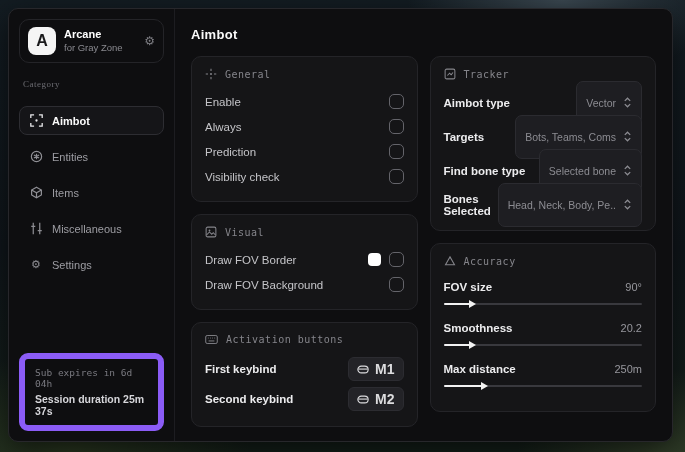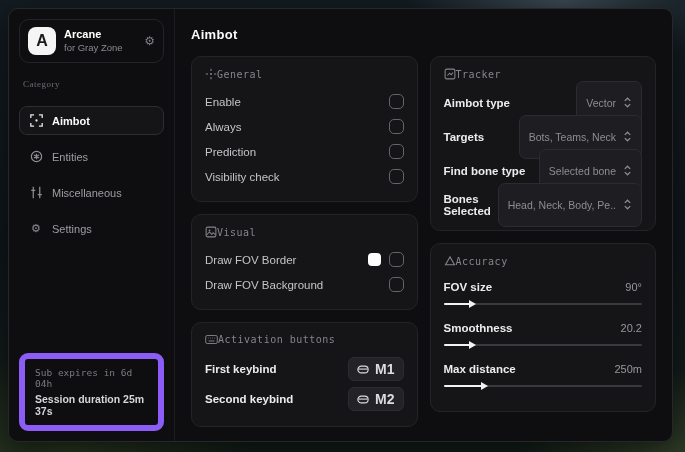--- a/index.html
+++ b/index.html
@@ -44,21 +44,21 @@
   .expires { font-family:"DejaVu Sans Mono", monospace; font-size:9.5px; color:#7a7a80; }
   .session { font-size:10.5px; color:#d6d6da; font-weight:bold; margin-top:4px; }
   
   .main { flex:1; padding:16px 16px 12px; overflow:hidden; }
   .page-title { color:#fafafa; font-size:13px; font-weight:bold; letter-spacing:.3px;
     margin:2px 0 14px; }
   .columns { display:flex; gap:12px; align-items:flex-start; }
   .col { flex:1; min-width:0; }
   .card { background:#151517; border:1px solid #242428; border-radius:10px;
     padding:11px 13px 12px; margin-bottom:12px; }
-  .card-header { display:flex; align-items:center; margin-bottom:9px;
+  .card-header { display:flex; align-items:center; gap:8px; margin-bottom:9px;
     font-family:"DejaVu Sans Mono", monospace; font-size:10px; color:#85858b;
     letter-spacing:.5px; }
   .card-header svg { display:block; }
   .row { display:flex; align-items:center; justify-content:space-between; height:25px; }
   .row-label { font-size:11.5px; color:#c4c4c8; }
   .row-label.bright { color:#ececee; font-weight:bold; }
   .checkbox { width:15px; height:15px; border:1.5px solid #64646a; border-radius:5px;
     background:transparent; cursor:pointer; flex:0 0 auto; }
   .controls { display:flex; align-items:center; gap:8px; }
   .swatch { width:13px; height:13px; border-radius:4px; cursor:pointer; }
@@ -115,20 +115,29 @@
         <svg width="13" height="13" viewBox="0 0 16 16" fill="none" stroke="currentColor" stroke-width="1.5">
           <circle cx="8" cy="8" r="6.3"></circle>
             <path d="M8 4.5v7M4.8 6.2l6.4 3.6M11.2 6.2L4.8 9.8"></path>
         </svg>
         </span>
       <span>Entities</span>
     </div>
     <div class="nav-item">
       <span class="nav-icon">
         <svg width="13" height="13" viewBox="0 0 16 16" fill="none" stroke="currentColor" stroke-width="1.5">
+          <path d="M8 1.5 14 5v6L8 14.5 2 11V5z"></path>
+            <path d="M2 5l6 3.3L14 5M8 8.3v6"></path>
+        </svg>
+        </span>
+      <span>Items</span>
+    </div>
+    <div class="nav-item">
+      <span class="nav-icon">
+        <svg width="13" height="13" viewBox="0 0 16 16" fill="none" stroke="currentColor" stroke-width="1.5">
           <path d="M4 1v14M12 1v14M1.5 5.5h5M9.5 10.5h5"></path>
         </svg>
         </span>
       <span>Miscellaneous</span>
     </div>
     <div class="nav-item">
       <span class="nav-icon">⚙</span>
       <span>Settings</span>
     </div>
 
@@ -252,21 +261,21 @@
             <span class="dropdown">
               <span>Vector</span>
               <svg width="9" height="11" viewBox="0 0 10 12" fill="none" stroke="currentColor" stroke-width="1.4">
                 <path d="M2 4.2 5 1.2l3 3M2 7.8l3 3 3-3"></path>
                 </svg>
             </span>
           </div>
           <div class="row tracker-row">
             <span class="row-label bright">Targets</span>
             <span class="dropdown">
-              <span>Bots, Teams, Neck</span>
+              <span>Bots, Teams, Coms</span>
               <svg width="9" height="11" viewBox="0 0 10 12" fill="none" stroke="currentColor" stroke-width="1.4">
                 <path d="M2 4.2 5 1.2l3 3M2 7.8l3 3 3-3"></path>
                 </svg>
             </span>
           </div>
           <div class="row tracker-row">
             <span class="row-label bright">Find bone type</span>
             <span class="dropdown">
               <span>Selected bone</span>
               <svg width="9" height="11" viewBox="0 0 10 12" fill="none" stroke="currentColor" stroke-width="1.4">

